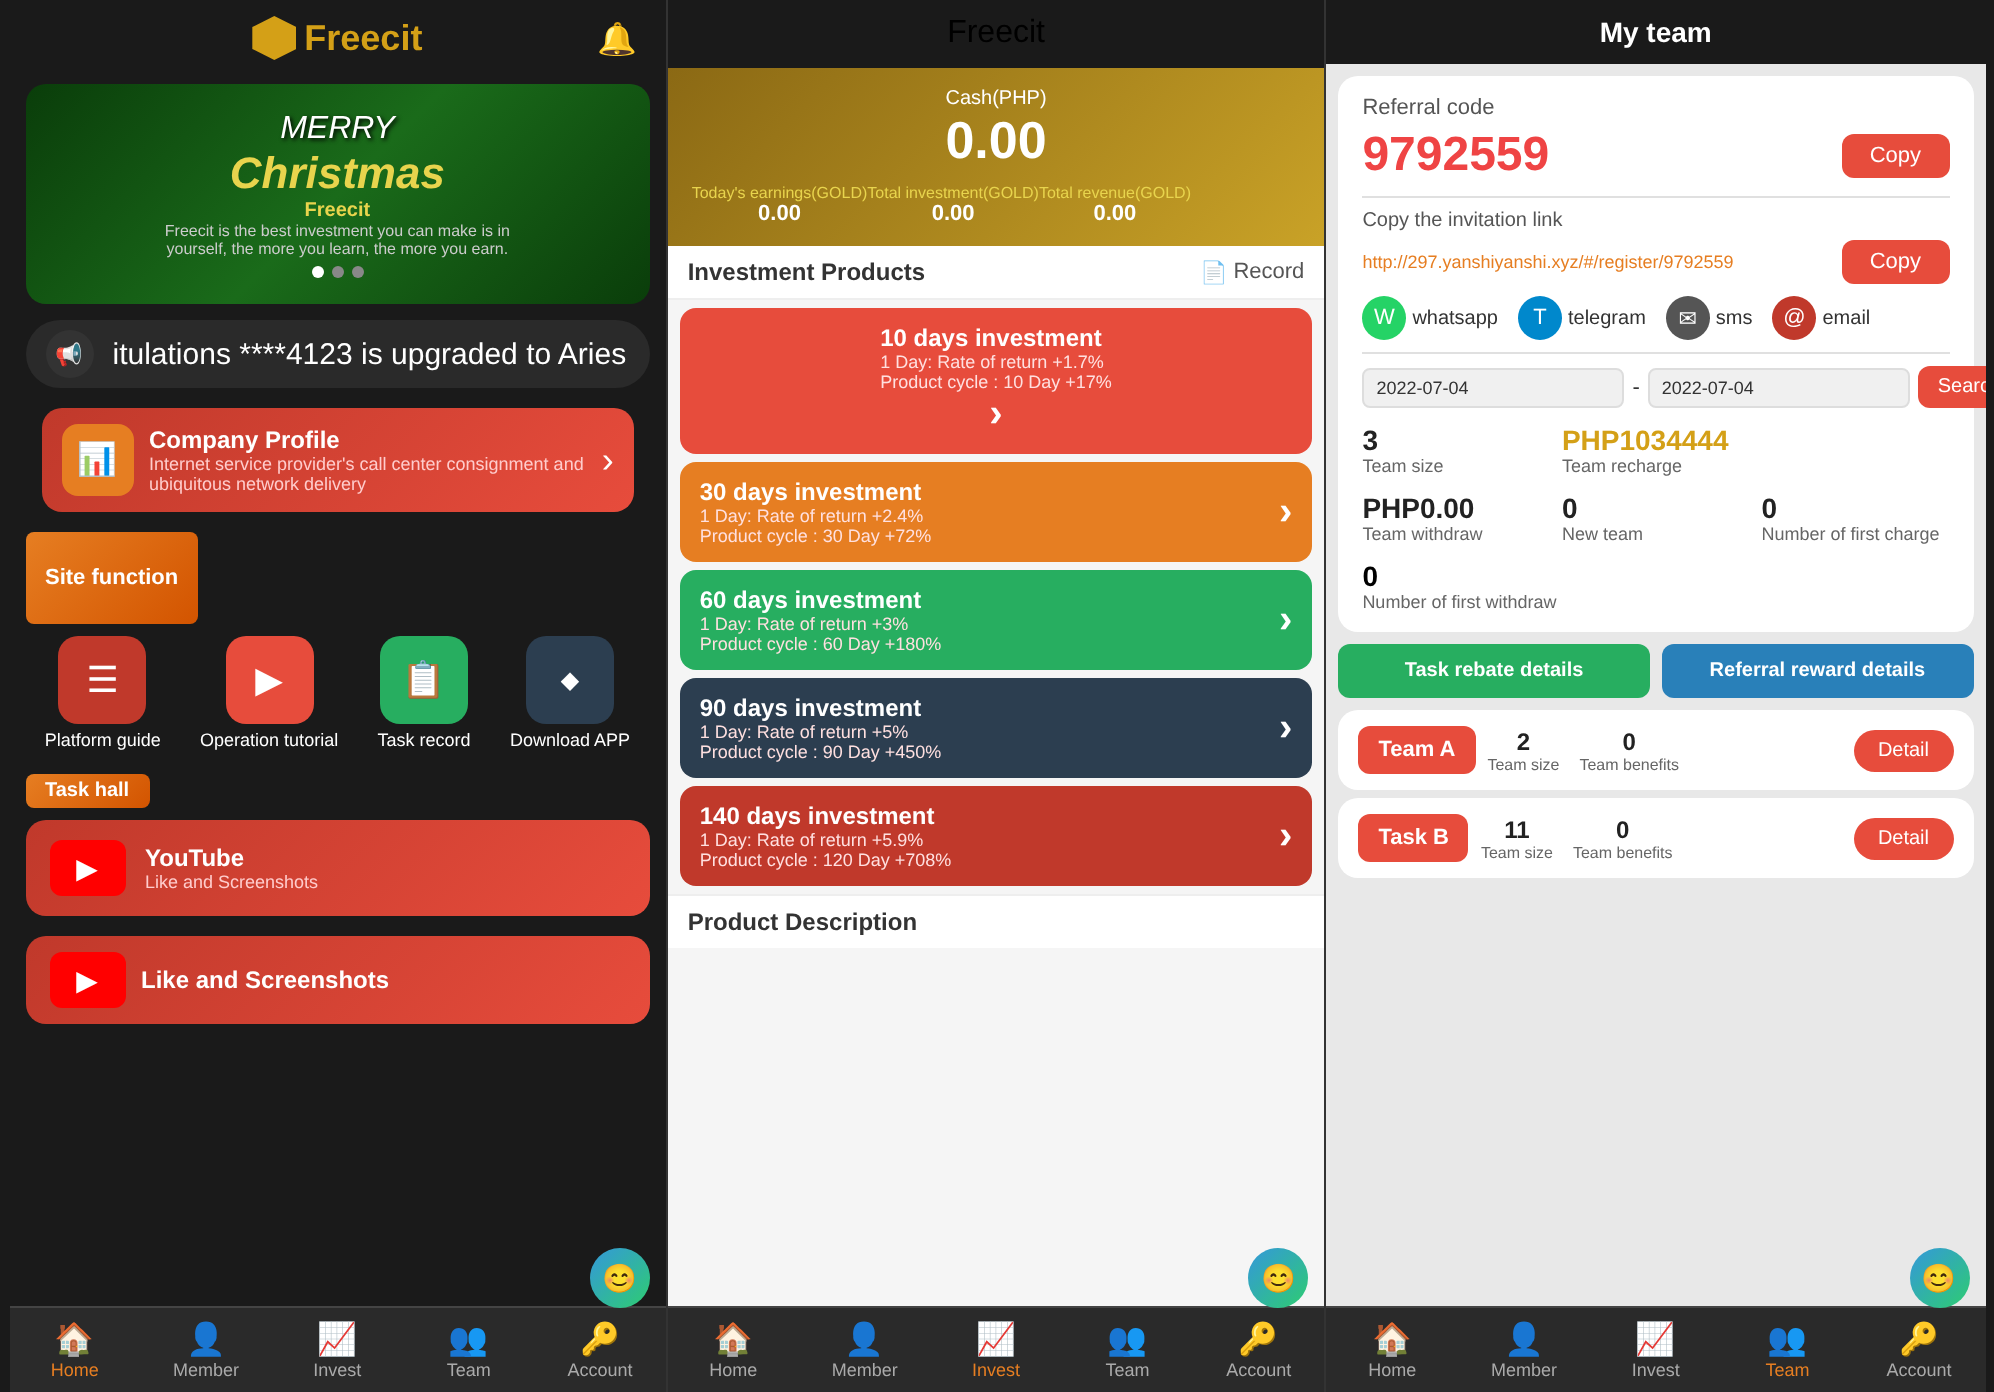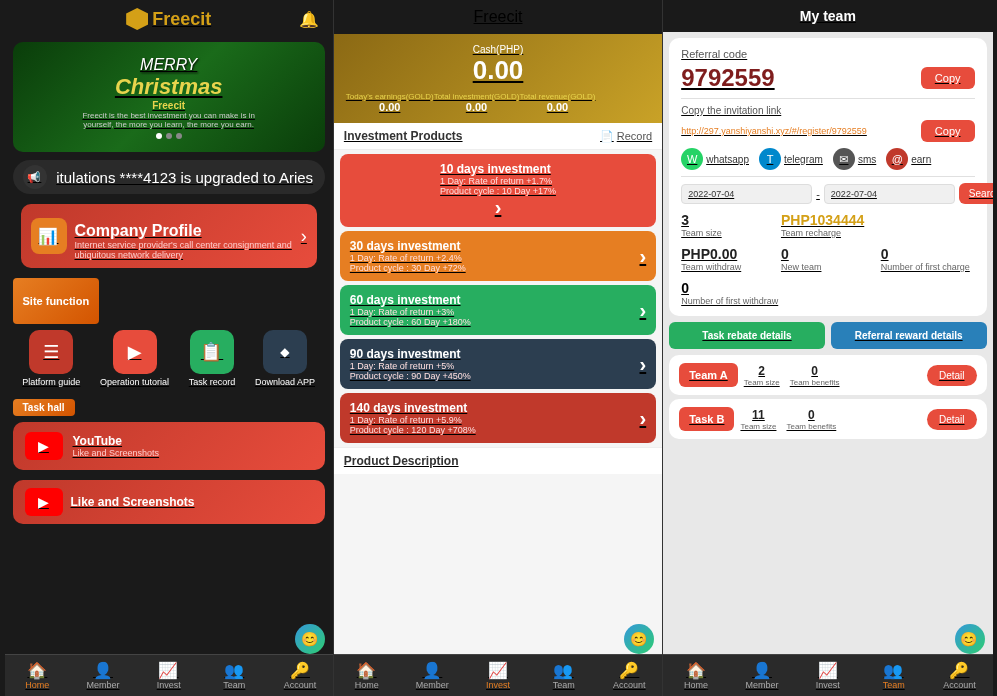--- a/index.html
+++ b/index.html
@@ -10,21 +10,20 @@
       justify-content: center;
       align-items: flex-start;
       width: 997px;
       height: 696px;
       overflow: hidden;
     }
     .phone-container {
       display: flex;
       width: 988px;
       height: 696px;
-      text-decoration: underline;
     }
     .phone {
       width: 333px;
       height: 696px;
       background: #1a1a1a;
       overflow: hidden;
       position: relative;
       display: flex;
       flex-direction: column;
     }
@@ -124,21 +123,21 @@
     }
     .company-icon {
       background: #e67e22;
       border-radius: 8px;
       width: 36px; height: 36px;
       display: flex; align-items: center; justify-content: center;
       font-size: 16px;
       color: #fff;
     }
     .company-text { flex: 1; }
-    .company-text .title { color: #fff; font-size: 16px; font-weight: bold; margin-top: 10px; }
+    .company-text .title { color: #fff; font-size: 12px; font-weight: bold; }
     .company-text .sub { color: #ffcccc; font-size: 9px; }
     .company-arrow { color: #fff; font-size: 18px; }
     .p1-site-func {
       margin: 4px 8px 2px;
     }
     .site-func-label {
       background: linear-gradient(135deg, #e67e22, #d35400);
       color: #fff;
       font-size: 11px;
       font-weight: bold;
@@ -304,21 +303,21 @@
       background: #e8e8e8;
       overflow-y: auto;
     }
     .p3-ref-card {
       background: #fff;
       margin: 6px;
       border-radius: 10px;
       padding: 10px 12px;
     }
     .ref-label { color: #555; font-size: 11px; }
-    .ref-code { color: #7f1d1d; font-size: 24px; font-weight: bold; }
+    .ref-code { color: #ef4444; font-size: 24px; font-weight: bold; }
     .ref-row {
       display: flex; justify-content: space-between; align-items: center;
       margin-top: 4px;
     }
     .copy-btn {
       background: #e74c3c;
       color: #fff;
       border: none;
       border-radius: 6px;
       padding: 5px 14px;
@@ -719,21 +718,21 @@
           <div class="share-icon-item">
             <div class="share-circle telegram">T</div>
             <span>telegram</span>
           </div>
           <div class="share-icon-item">
             <div class="share-circle sms">✉</div>
             <span>sms</span>
           </div>
           <div class="share-icon-item">
             <div class="share-circle email">@</div>
-            <span>earn</span>
+            <span>email</span>
           </div>
         </div>
 
         <div class="divider-line"></div>
 
         <div class="p3-date-row">
           <input class="date-input" type="text" value="2022-07-04" style="">
           <span style="color:#333;font-size:11px;">-</span>
           <input class="date-input" type="text" value="2022-07-04" style="">
           <button class="search-btn">Search</button>

